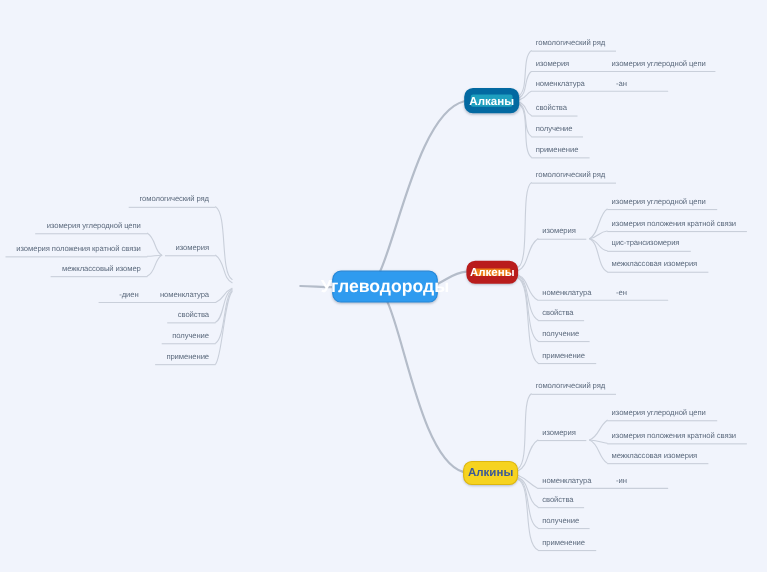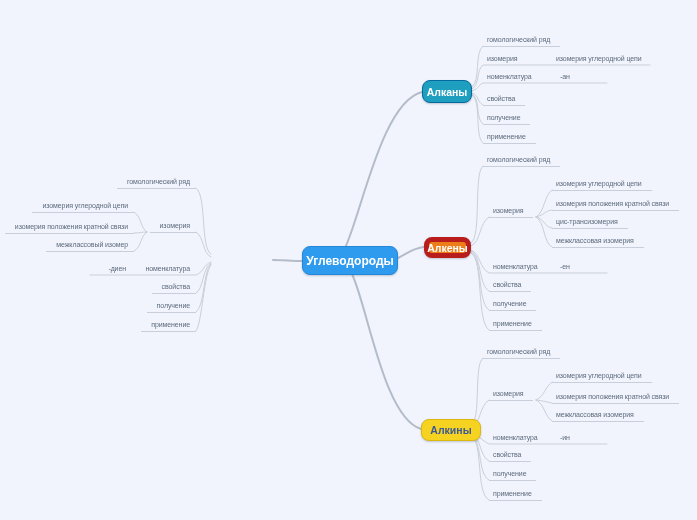--- a/index.html
+++ b/index.html
@@ -21,34 +21,34 @@
     border-radius:8px;
     font-weight:bold;
     box-sizing:border-box;
     box-shadow:0 1px 2px rgba(40,60,90,.25);
     cursor:pointer;
     white-space:nowrap;
   }
   .node-root{
     left:302px;top:246px;width:96px;height:29px;
     background:#2f9bef;border:1px solid #2487d8;
-    color:#ffffff;font-size:12px;
+    color:#ffffff;font-size:16px;
   }
   .node-alkany{
     left:422px;top:80px;width:50px;height:23px;
-    background:#1e9fbf;border:1px solid #0369a1;
+    background:#1e9fbf;border:6px solid #0369a1;
     color:#ffffff;font-size:10.5px;
   }
   .node-alkeny{
     left:424px;top:237px;width:47px;height:21px;
-    background:#ed7d18;border:5px solid #b91c1c;
+    background:#ed7d18;border:7px solid #b91c1c;
     color:#ffffff;font-size:10.5px;
   }
   .node-alkiny{
-    left:421px;top:419px;width:60px;height:22px;
+    left:421px;top:419px;width:50px;height:22px;
     background:#f6d320;border:1px solid #ddb60e;
     color:#3c5a96;font-size:10.5px;
   }
   .node-alkodieny{
     left:211px;top:247px;width:62px;height:25px;
     background:#f99cbb;border:2px solid #4b82f5;
     color:#3c5a96;font-size:10.5px;
   }
 
   .leaf{

